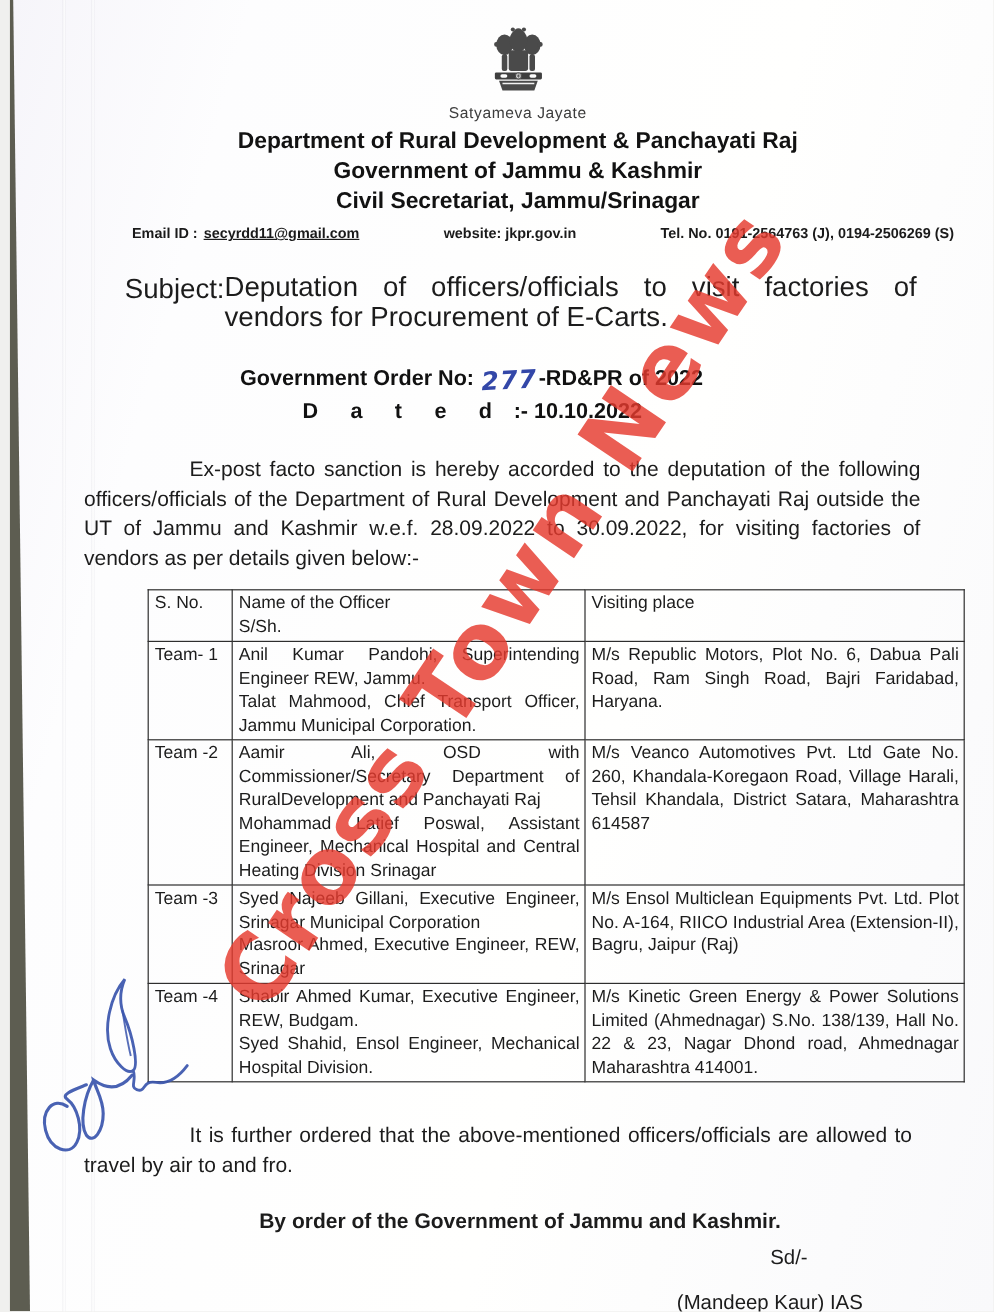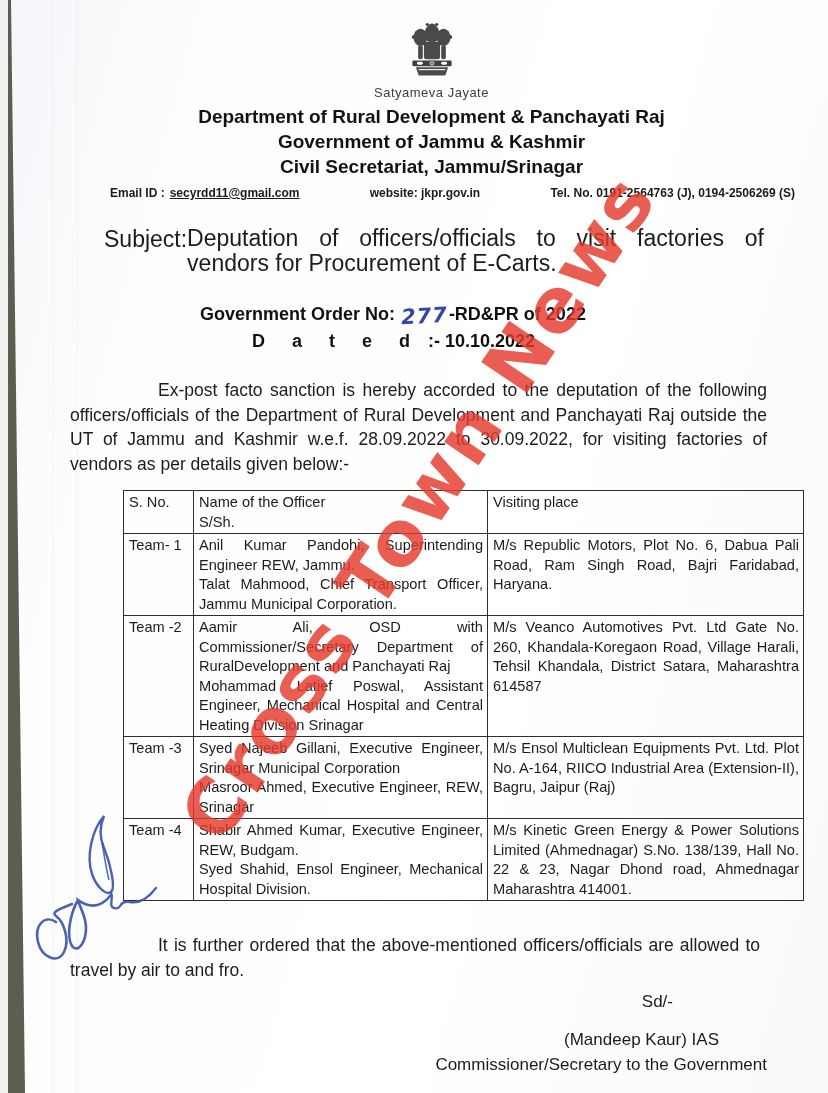--- a/index.html
+++ b/index.html
@@ -216,20 +216,21 @@
             <td>Team -4</td>
             <td class="cell-justify">Shabir Ahmed Kumar, Executive Engineer, REW, Budgam.
 Syed Shahid, Ensol Engineer, Mechanical Hospital Division.</td>
             <td class="cell-justify">M/s Kinetic Green Energy &amp; Power Solutions Limited (Ahmednagar) S.No. 138/139, Hall No. 22 &amp; 23, Nagar Dhond road, Ahmednagar Maharashtra 414001.</td>
           </tr>
         </tbody>
     </table>
 
     <p class="para para-2">It is further ordered that the above-mentioned officers/officials are allowed to travel by air to and fro.</p>
 
+    <div class="by-order">By order of the Government of Jammu and Kashmir.</div>
     <div class="sd">Sd/-</div>
     <div class="signatory">(Mandeep Kaur) IAS</div>
     <div class="designation">Commissioner/Secretary to the Government</div>
 
   </div>
 </div>
 
 <div class="page-edge"></div>
 
 <div class="watermark" style="color: rgb(230, 58, 46);">Cross Town News</div>

